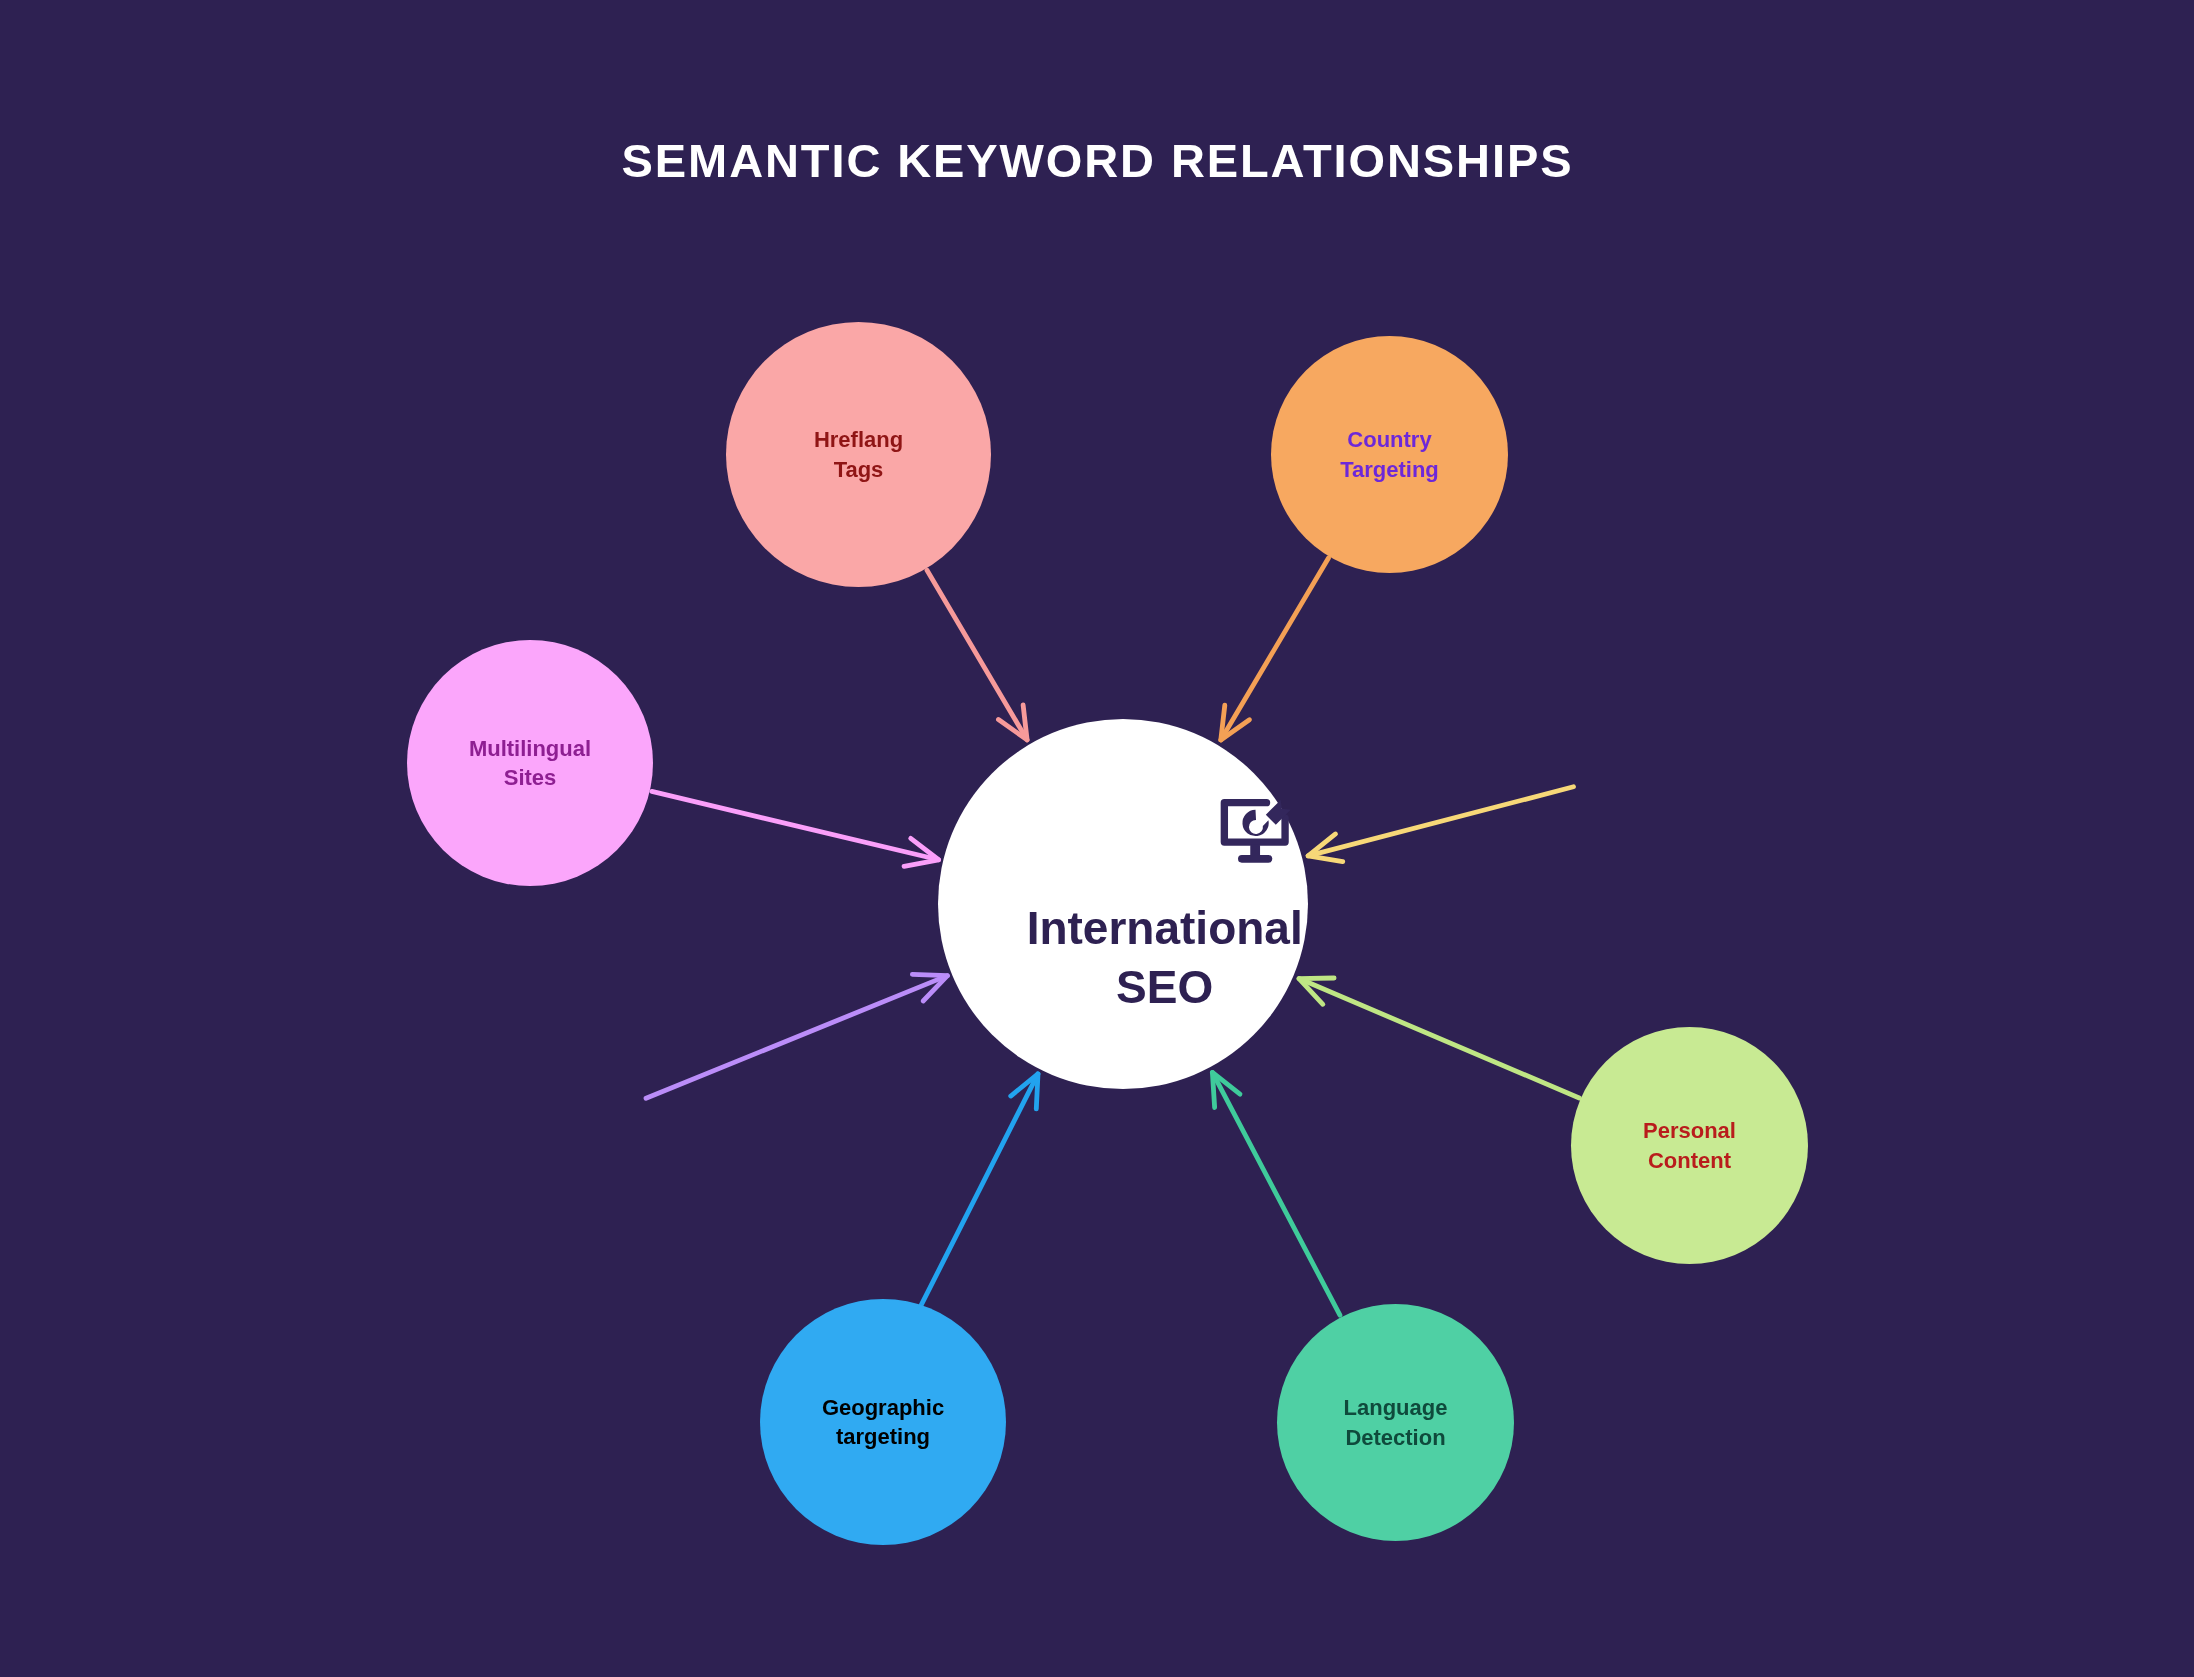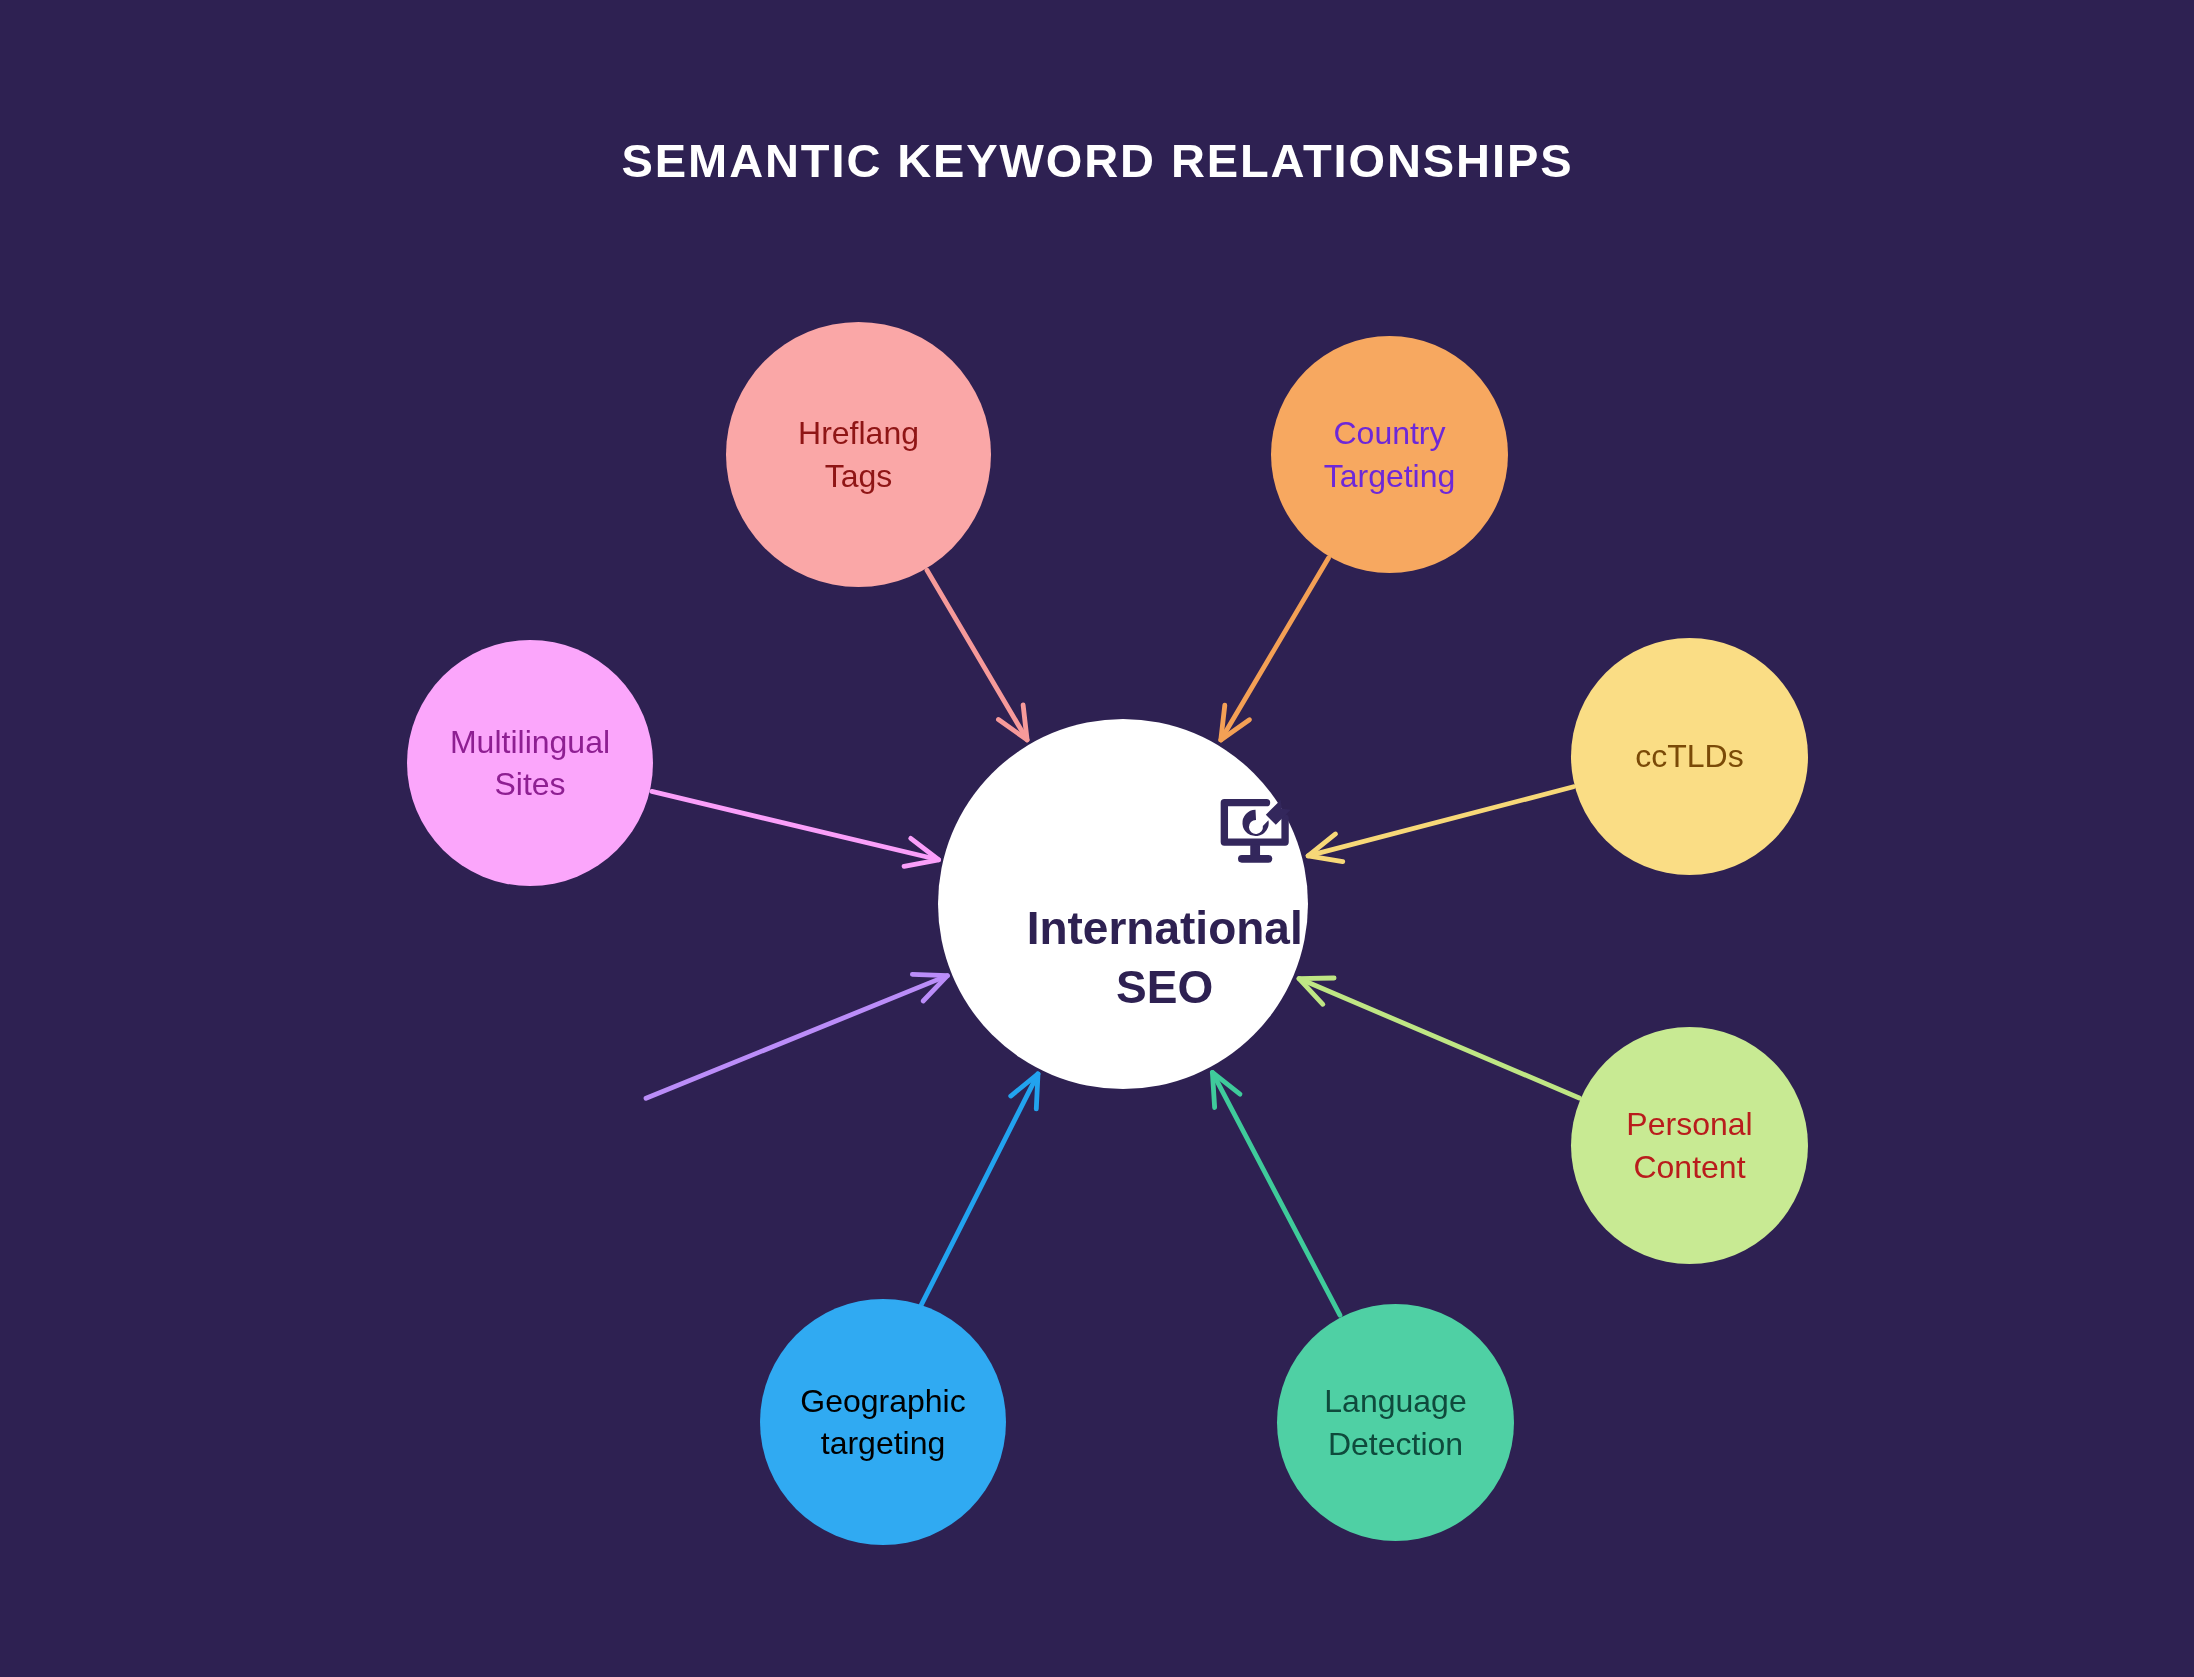--- a/index.html
+++ b/index.html
@@ -47,22 +47,22 @@
     box-sizing: border-box;
     line-height: 1.32;
   }
   .node .lbl {
     display: block;
     width: 100%;
     padding: 0 5.3px;
     box-sizing: border-box;
   }
   .sat {
-    font-size: 32px;
-    font-weight: normal;
+    font-size: 22px;
+    font-weight: bold;
   }
   #center-node {
     background: #ffffff;
     flex-direction: column;
     align-items: flex-end;
   }
   #center-icon {
     margin-bottom: 23px;
     line-height: 0;
   }
@@ -139,23 +139,20 @@
       <span class="lbl">Tags</span>
     </div>
     <div class="node sat" style="left: 1271px; top: 336px; width: 237px; height: 237px; background: rgb(247, 168, 96); color: #6d28d9;">
       <span class="lbl">Country</span>
       <span class="lbl">Targeting</span>
     </div>
     <div class="node sat" style="left: 407px; top: 640px; width: 246px; height: 246px; background: rgb(251, 166, 251); color: rgb(142, 31, 146);">
       <span class="lbl">Multilingual</span>
       <span class="lbl">Sites</span>
     </div>
-    <div class="node sat" style="left: 1571px; top: 638px; width: 237px; height: 237px; background: rgb(250, 221, 133); color: rgb(122, 74, 7);">
-      <span class="lbl">ccTLDs</span>
-    </div>
     <div class="node sat" style="left: 1571px; top: 1027px; width: 237px; height: 237px; background: rgb(200, 234, 147); color: #b91c1c;">
       <span class="lbl">Personal</span>
       <span class="lbl">Content</span>
     </div>
     <div class="node sat" style="left: 760px; top: 1299px; width: 246px; height: 246px; background: rgb(48, 170, 242); color: #000000;">
       <span class="lbl">Geographic</span>
       <span class="lbl">targeting</span>
     </div>
     <div class="node sat" style="left: 1277px; top: 1304px; width: 237px; height: 237px; background: rgb(79, 208, 164); color: rgb(15, 74, 60);">
       <span class="lbl">Language</span>

